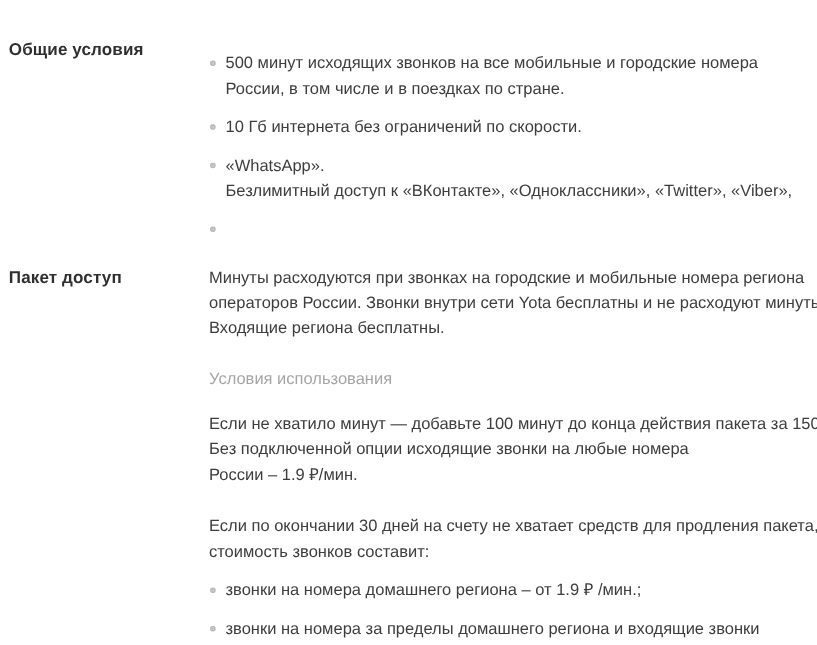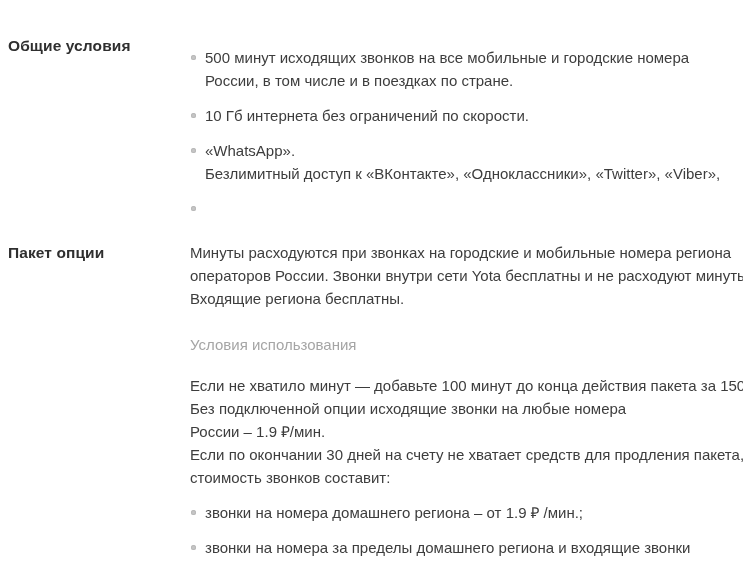--- a/index.html
+++ b/index.html
@@ -64,21 +64,21 @@
     background: var(--bullet, #c6c6c6);
     box-shadow: inset 0 0 0 1px #b9b9b9;
   }
 
   .subheading {
     margin-top: 23px;
     color: var(--muted, #a5a5a5);
   }
 
   .para--addon  { margin-top: 18px; }
-  .para--expiry { }
+  .para--expiry { margin-top: 24px; }
 </style>
 </head>
 <body>
 
 <div class="page">
 
   <section class="row">
     <h3 class="label">Общие условия</h3>
     <div class="content">
       <ul class="blist">
@@ -97,21 +97,21 @@
           <div class="line">Безлимитный доступ к «ВКонтакте», «Одноклассники», «Twitter», «Viber»,</div>
         </li>
         <li>
           <span class="bullet"></span>
         </li>
       </ul>
     </div>
   </section>
 
   <section class="row row--minutes">
-    <h3 class="label">Пакет опции</h3>
+    <h3 class="label">Пакет доступ</h3>
     <div class="content">
 
       <div class="para">
         <div class="line">Минуты расходуются при звонках на городские и мобильные номера региона</div>
         <div class="line">операторов России. Звонки внутри сети Yota бесплатны и не расходуют минуты.</div>
         <div class="line">Входящие региона бесплатны.</div>
       </div>
 
       <div class="subheading">Условия использования</div>
 

